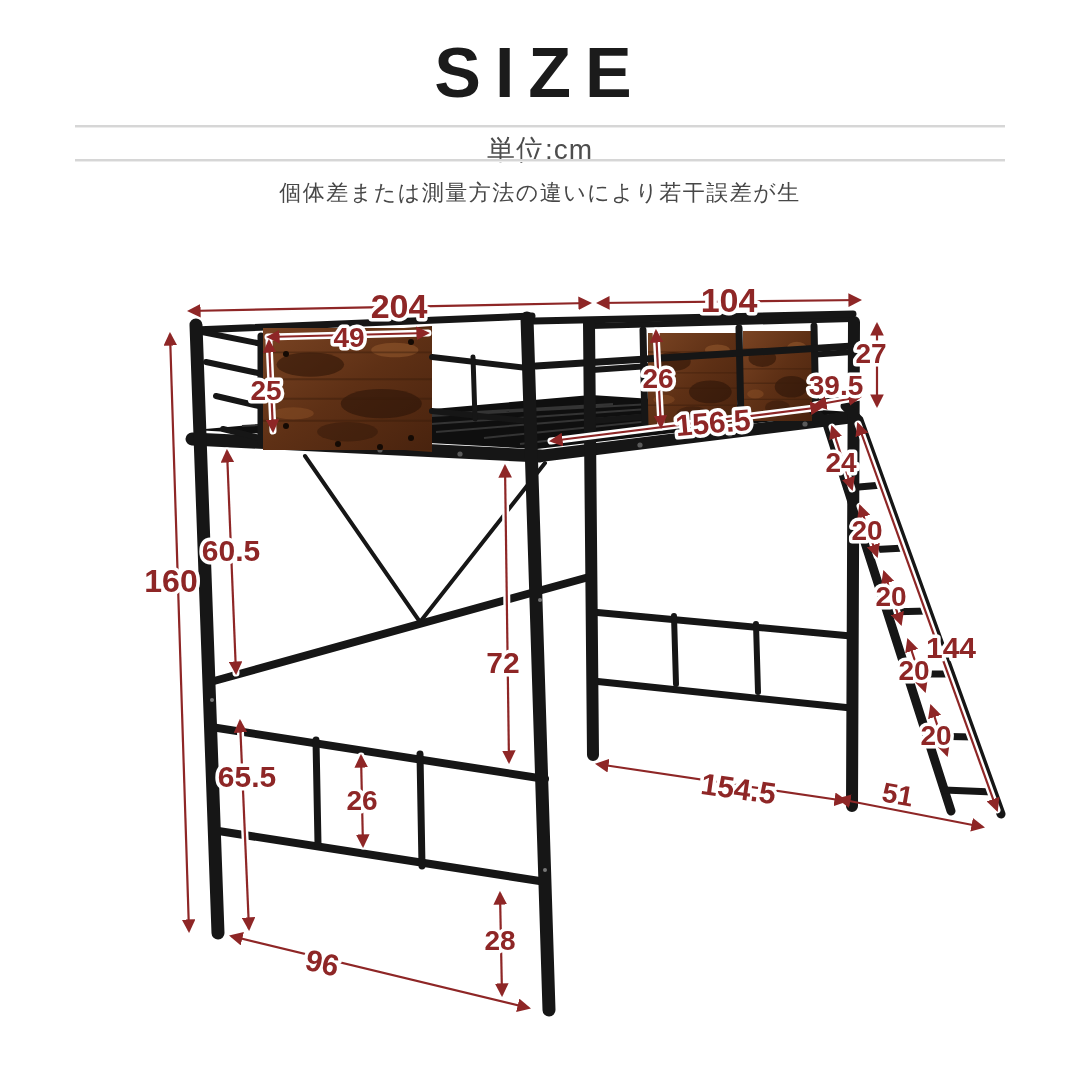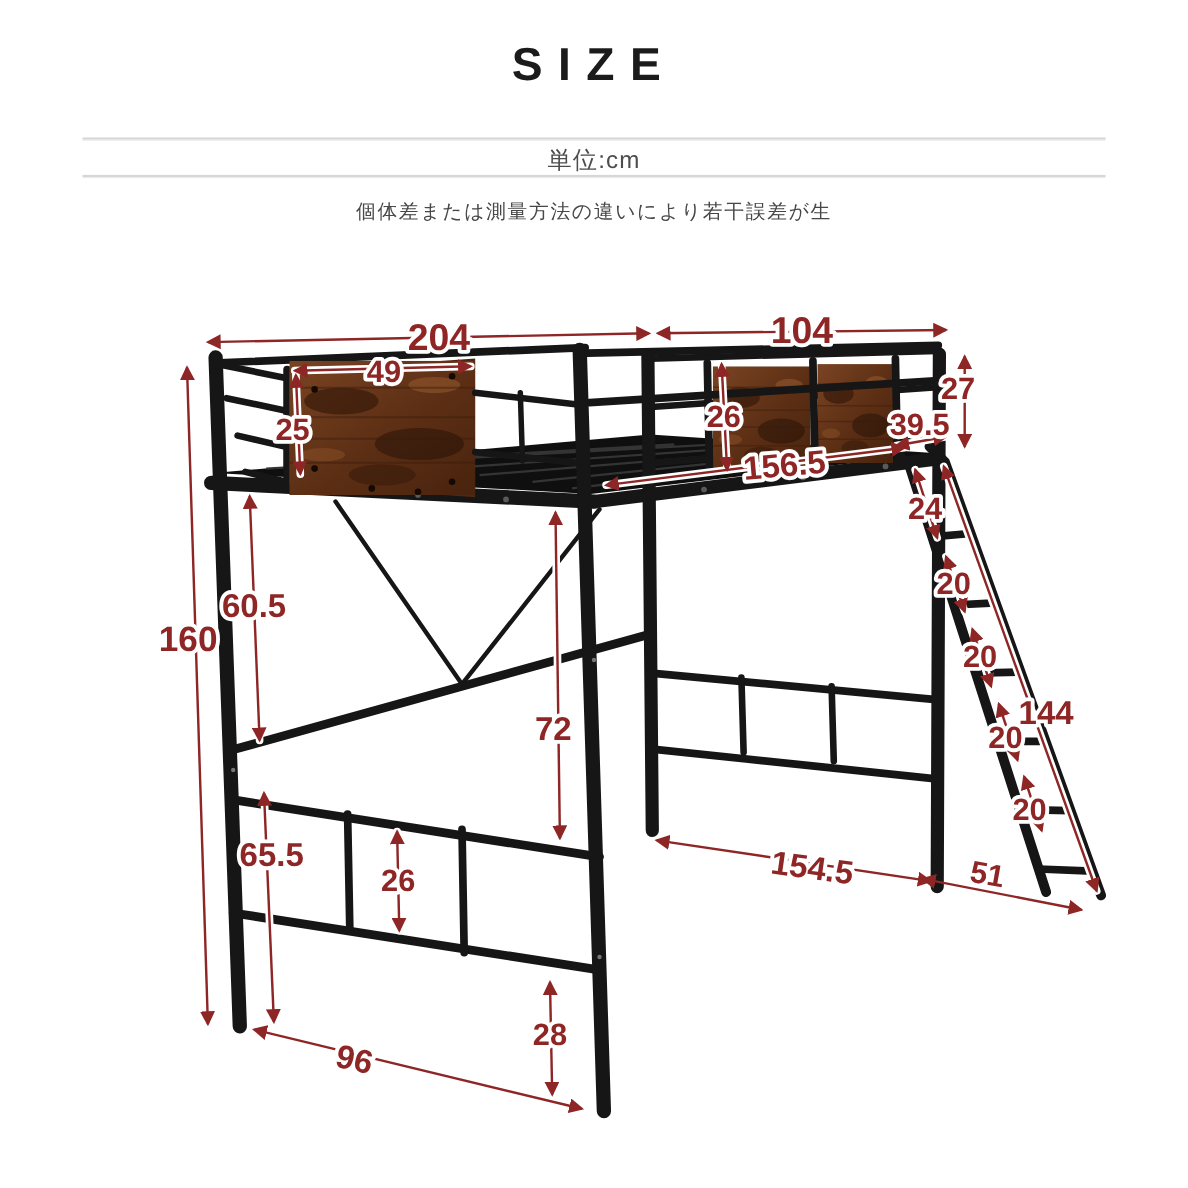--- a/index.html
+++ b/index.html
@@ -1,23 +1,23 @@
 <!DOCTYPE html>
 <html><head>
 <meta charset="utf-8">
 <style>
   html,body{margin:0;padding:0;background:#ffffff;}
   body{width:1080px;height:1080px;position:relative;font-family:"Liberation Sans","DejaVu Sans",sans-serif;overflow:hidden;}
   .header{position:absolute;top:0;left:0;width:1080px;text-align:center;}
-  .title{margin-top:38px;font-size:42px;font-weight:700;letter-spacing:14px;color:#1b1b1b;line-height:1;}
+  .title{margin-top:38px;font-size:70px;font-weight:700;letter-spacing:14px;color:#1b1b1b;line-height:1;}
   .rule{position:absolute;left:75px;width:930px;height:0;border-top:2px solid #d6d6d6;border-bottom:1px solid #ececec;}
   .rule.top{top:125px;}
   .rule.bottom{top:159px;}
-  .unit{position:absolute;top:131px;left:0;width:1080px;text-align:center;font-size:22px;color:#4d4d4d;letter-spacing:1px;}
-  .note{position:absolute;top:176px;left:0;width:1080px;text-align:center;font-size:18px;line-height:33px;color:#474747;letter-spacing:1.5px;font-weight:500;}
+  .unit{position:absolute;top:131px;left:0;width:1080px;text-align:center;font-size:28px;color:#4d4d4d;letter-spacing:1px;}
+  .note{position:absolute;top:176px;left:0;width:1080px;text-align:center;font-size:22px;line-height:33px;color:#474747;letter-spacing:1.5px;font-weight:500;}
   svg{position:absolute;top:0;left:0;}
   .frame{stroke:#161616;fill:none;stroke-linecap:round;}
   .dimline{stroke:#8e2626;stroke-width:2.2;fill:none;}
   .casing{stroke:#ffffff;stroke-width:7;fill:none;stroke-linecap:round;}
   text.dim{fill:#8e2626;font-weight:700;text-anchor:middle;paint-order:stroke;stroke:#ffffff;stroke-width:7px;stroke-linejoin:round;font-family:"Liberation Sans","DejaVu Sans",sans-serif;}
   .s34{font-size:34px;}.s32{font-size:32px;}.s30{font-size:30px;}.s28{font-size:28px;}
 </style>
 </head>
 <body>
 

